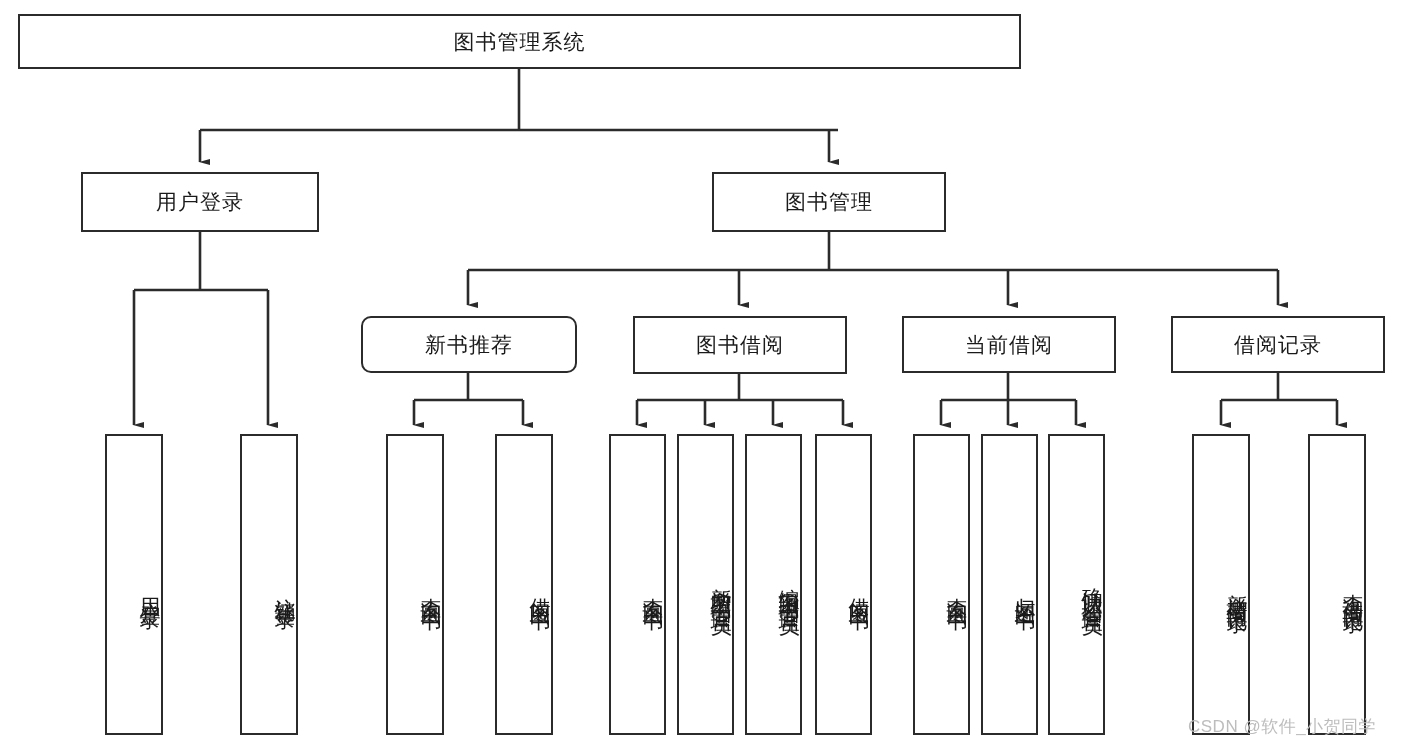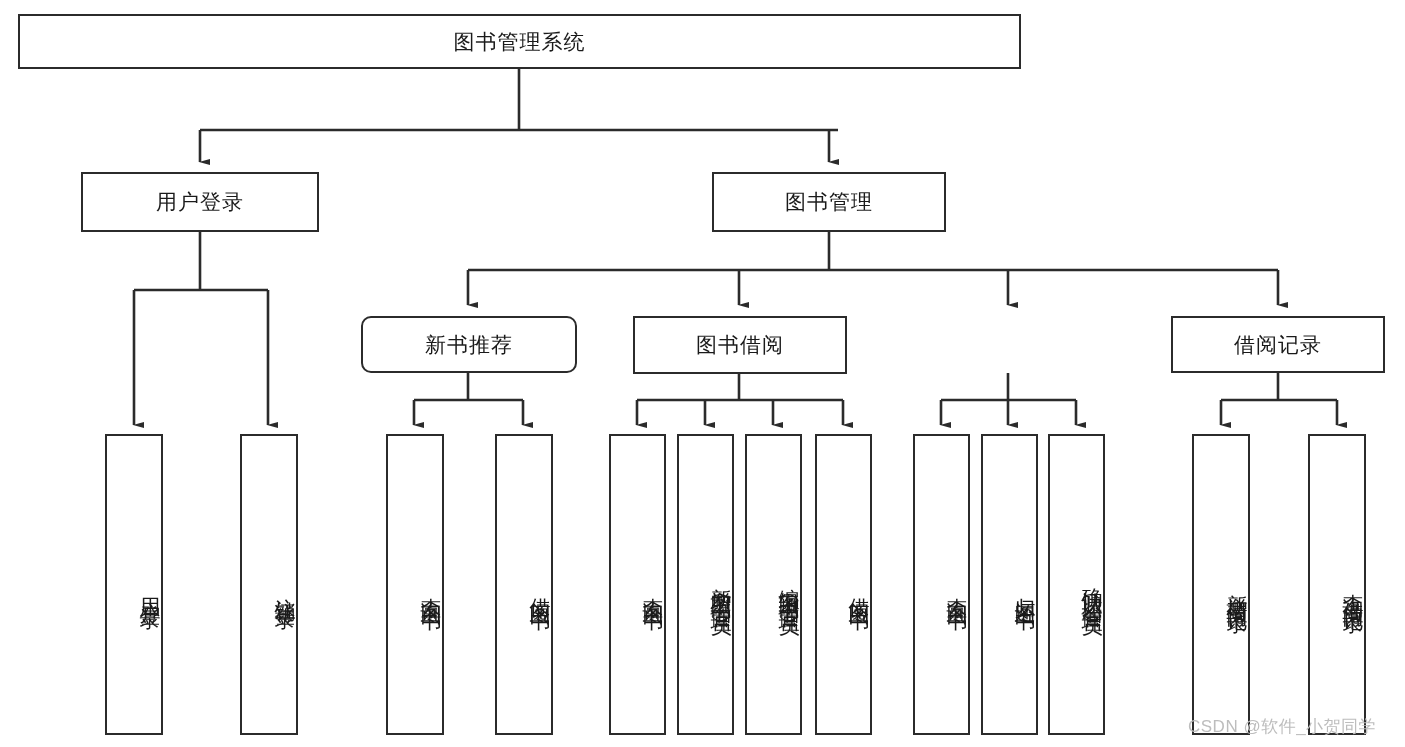--- a/index.html
+++ b/index.html
@@ -132,20 +132,23 @@
   </div>
 
   <div class="node node-h" style="left:361px; top:316px; width:216px; height:57px;border-radius:10px;">
     <span>新书推荐</span>
   </div>
 
   <div class="node node-h" style="left:633px; top:316px; width:214px; height:58px;">
     <span>图书借阅</span>
   </div>
 
+  <div class="node node-h" style="left:902px; top:316px; width:214px; height:57px;">
+    <span>当前借阅</span>
+  </div>
 
   <div class="node node-h" style="left:1171px; top:316px; width:214px; height:57px;">
     <span>借阅记录</span>
   </div>
 
   <div class="node node-v" style="left:105px; top:434px; width:58px; height:301px;">
     <span>用户登录</span>
   </div>
   <div class="node node-v" style="left:240px; top:434px; width:58px; height:301px;">
     <span>注销登录</span>

